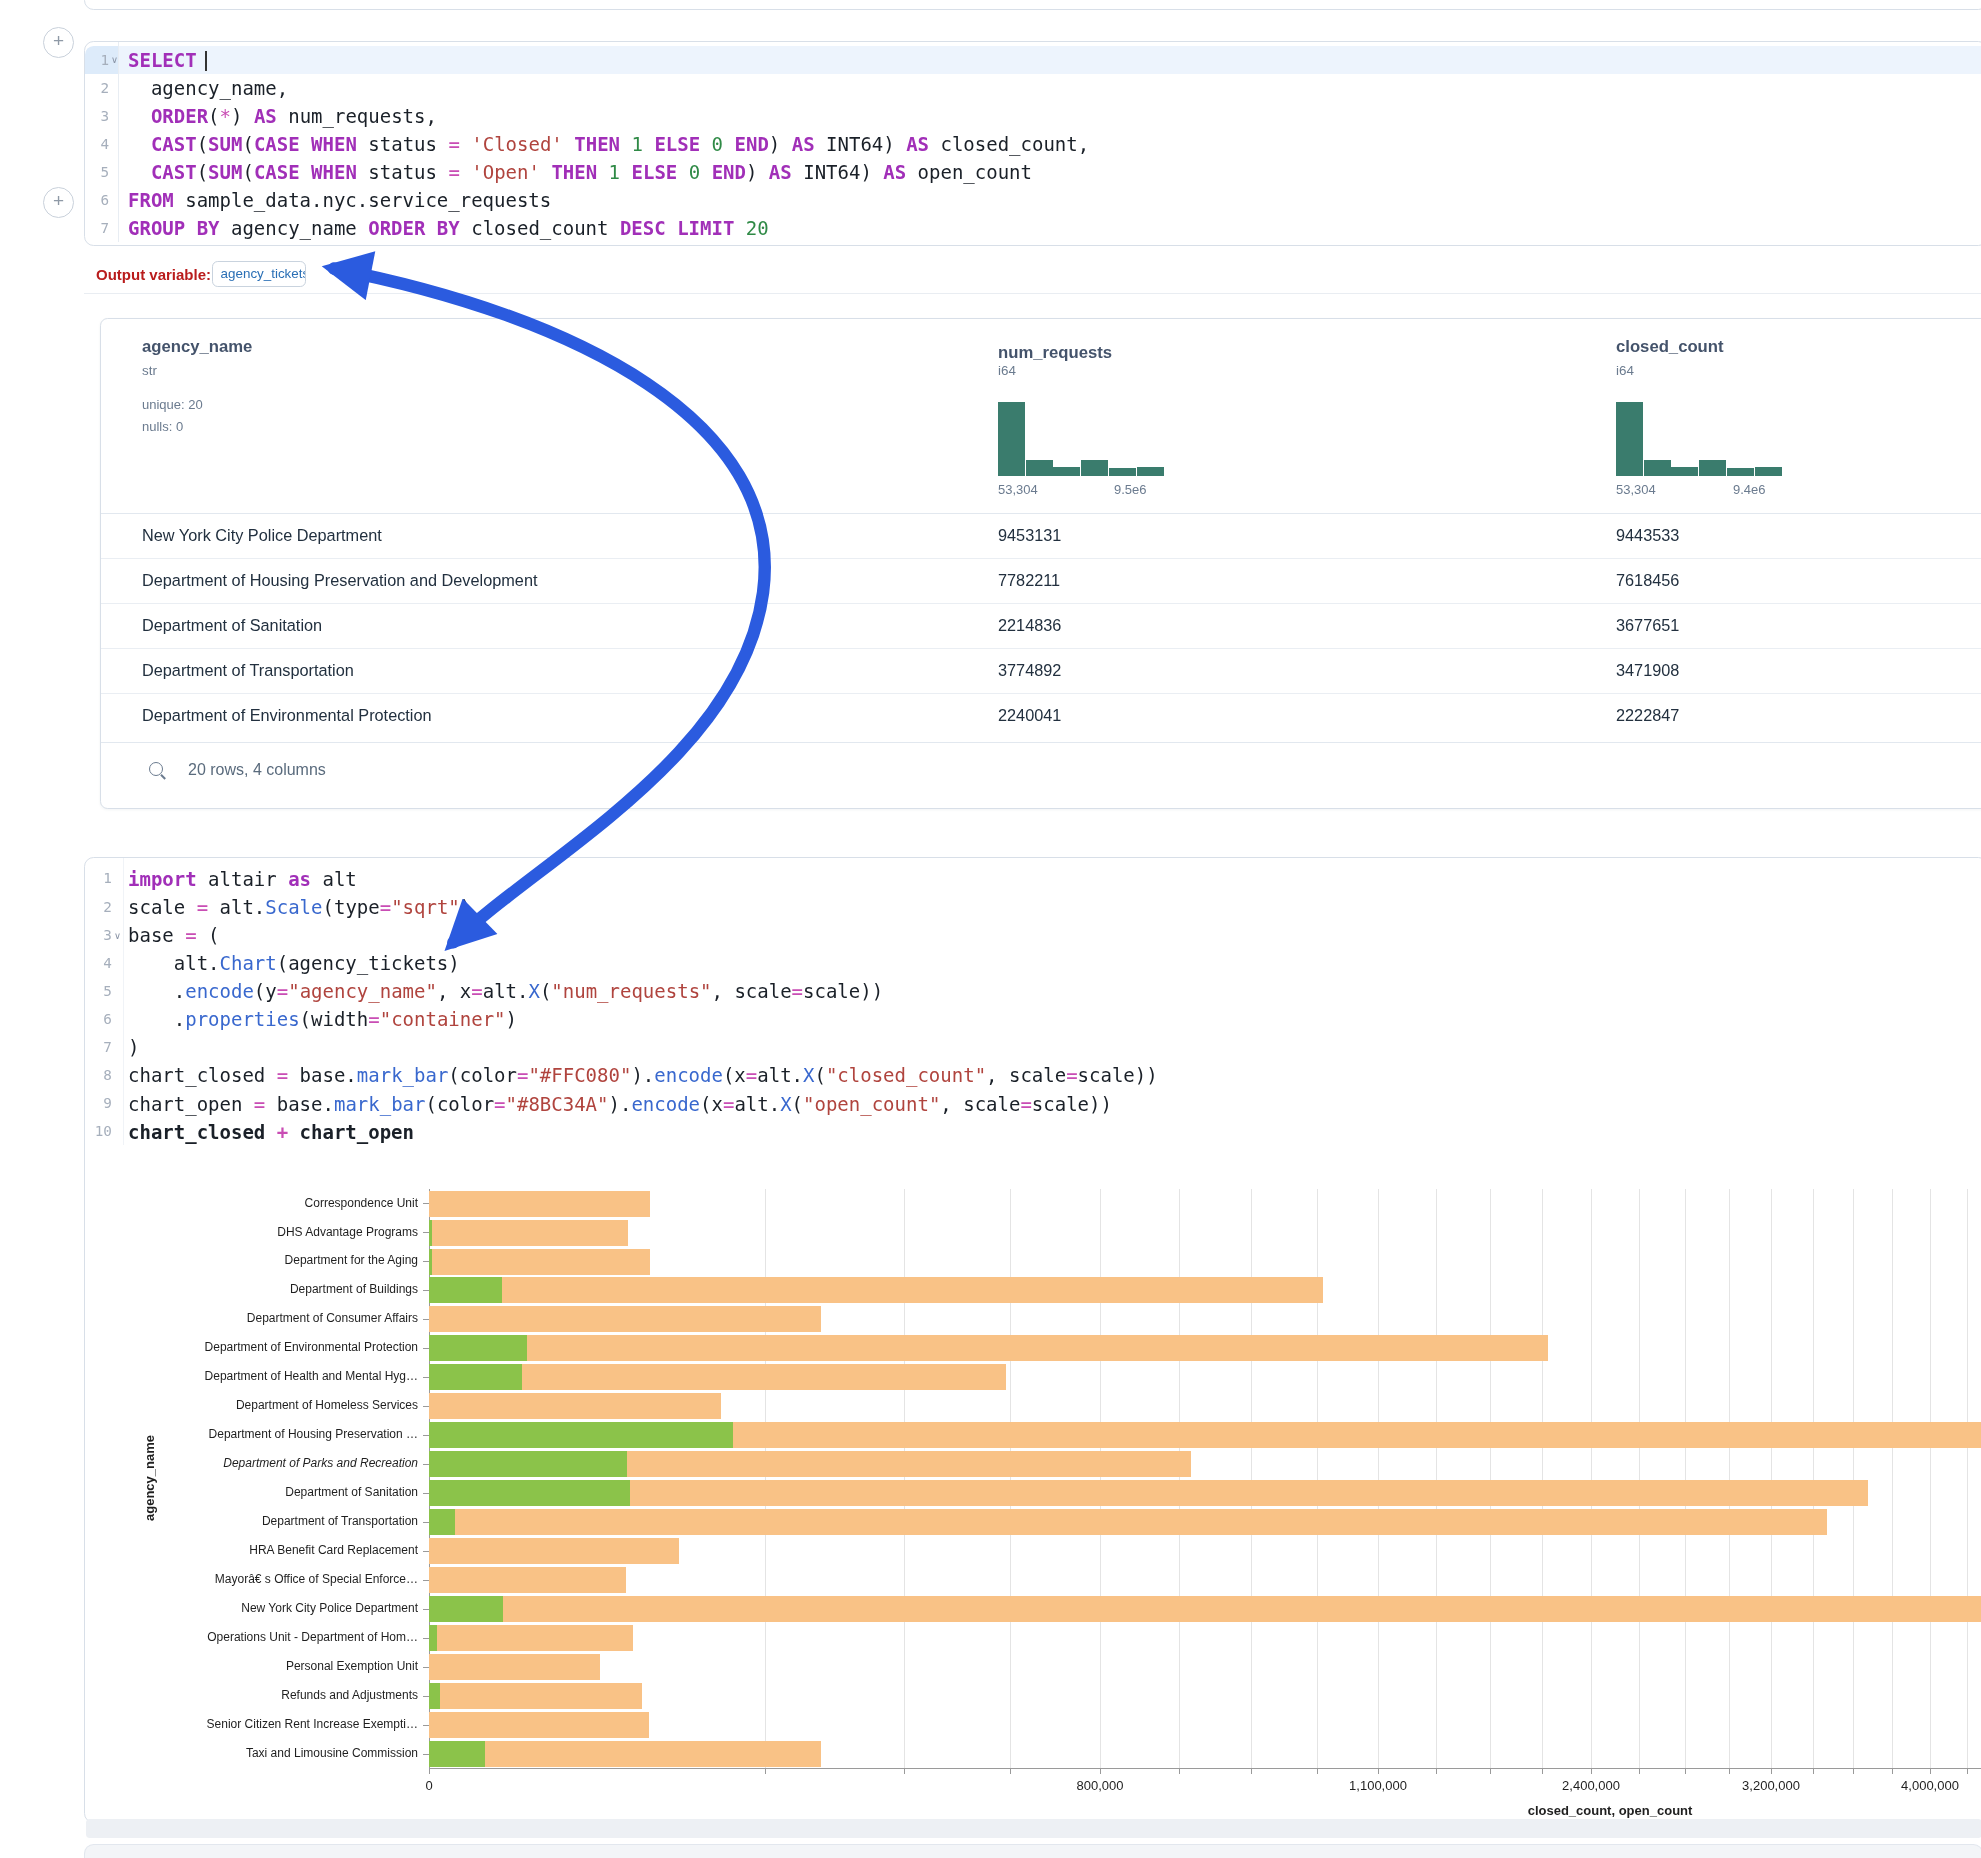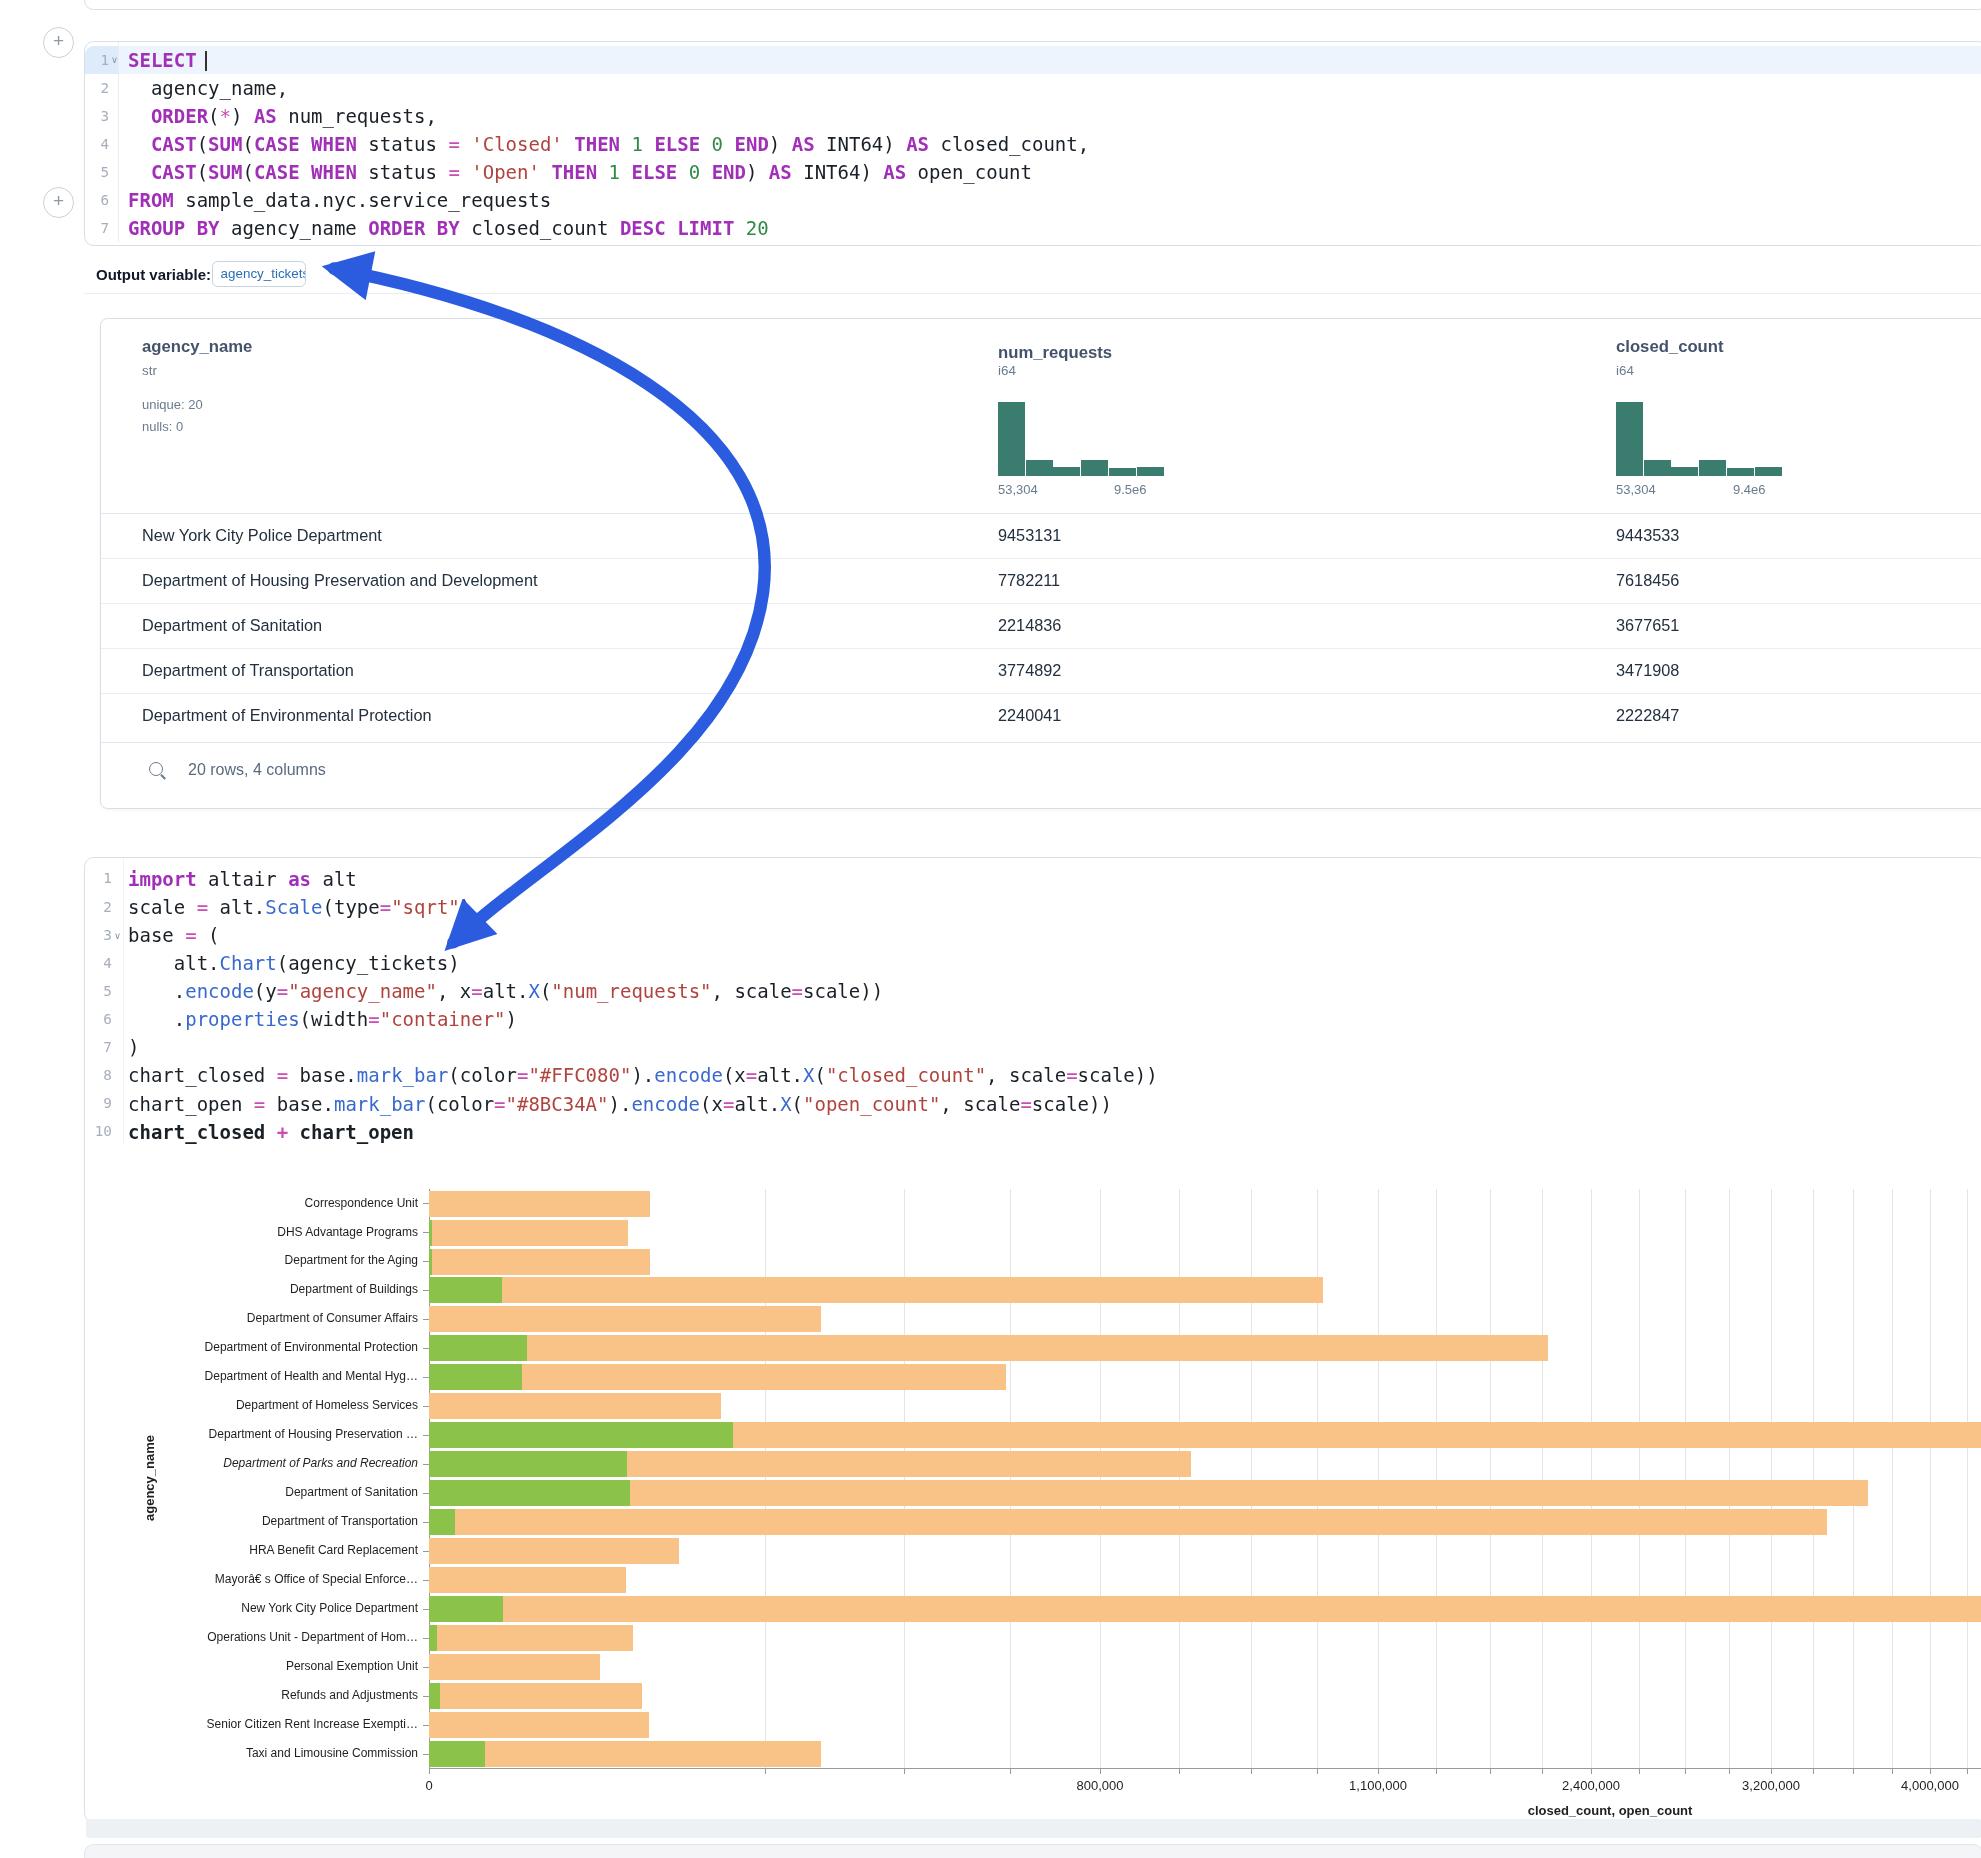--- a/index.html
+++ b/index.html
@@ -19,21 +19,21 @@
   .tok-num{color:#2F8A46;}
   .tok-fn{color:#3968CE;}
   .cursor{display:inline-block;width:1.9px;height:20px;background:#333;vertical-align:-3.8px;margin-left:8.6px;}
   .hl-row{position:absolute;background:#EDF4FD;}
   .hl-gutter{position:absolute;background:#DDEBFA;}
   .gutter-sep{position:absolute;width:1px;background:#E8EDF3;}
   
   .plusbtn{position:absolute;width:29px;height:29px;border:1.4px solid #C9D1DB;border-radius:50%;
            background:#fff;color:#8E99A6;font-size:19px;line-height:26px;text-align:center;cursor:pointer;}
   
-  .outlabel{position:absolute;font-size:15px;font-weight:bold;color:#0f172a;}
+  .outlabel{position:absolute;font-size:15px;font-weight:bold;color:#b91c1c;}
   .pill{position:absolute;border:1px solid #C9D3DE;border-radius:5.7px;background:#fff;color:#2A6FB5;
         font-size:13.4px;line-height:23px;padding-left:7.6px;overflow:hidden;white-space:nowrap;}
   .sep{position:absolute;height:1px;background:#E9EDF2;}
   
   .th{position:absolute;font-size:16.7px;font-weight:bold;color:#44536B;}
   .tsub{position:absolute;font-size:13.4px;color:#6B7B8F;}
   .tmeta{position:absolute;font-size:13px;color:#6B7B8F;}
   .trowtext{position:absolute;font-size:16.3px;color:#22303F;white-space:nowrap;}
   .rowsep{position:absolute;height:1px;background:#EAEEF3;}
   .hist{position:absolute;width:172px;height:74px;}

